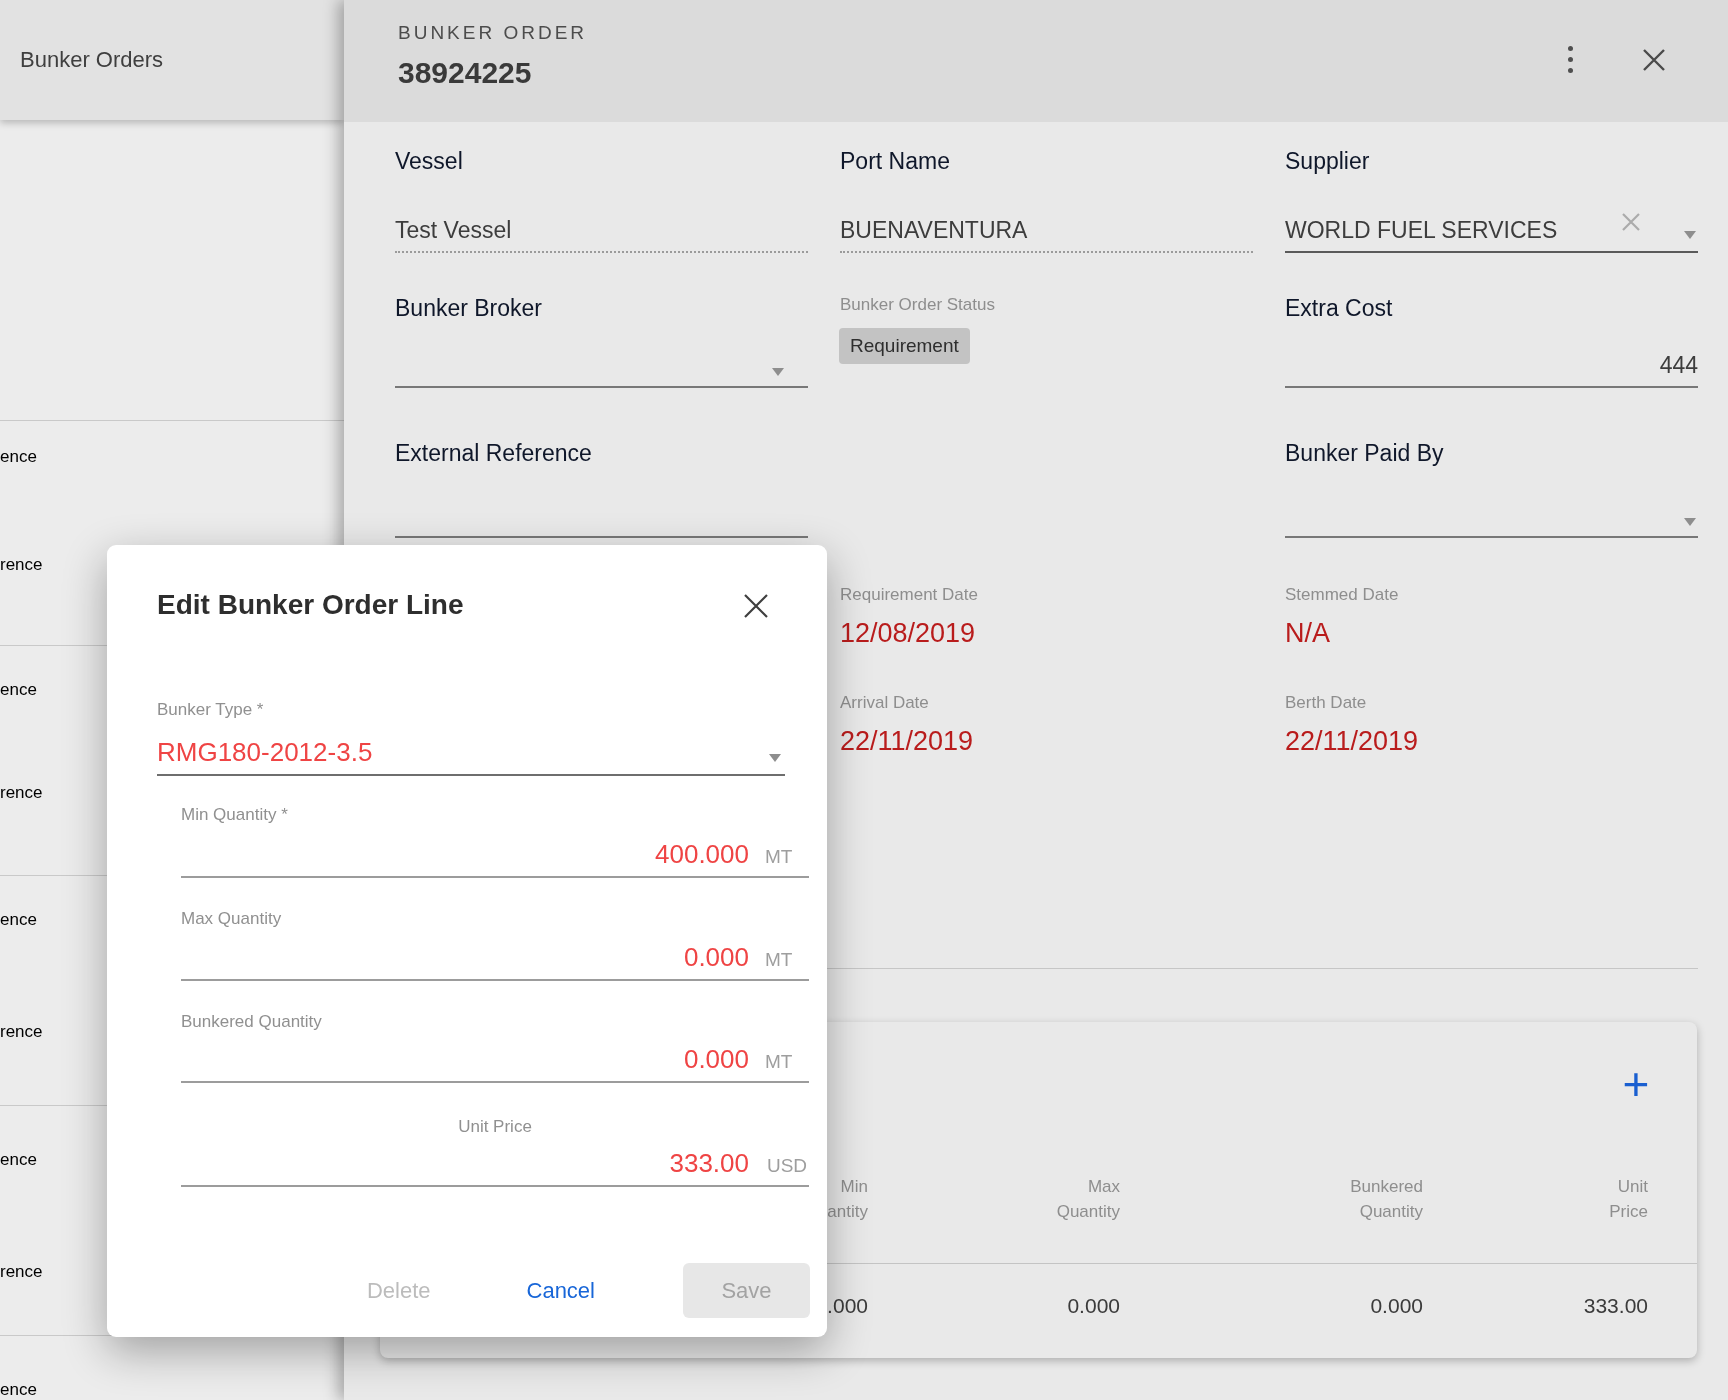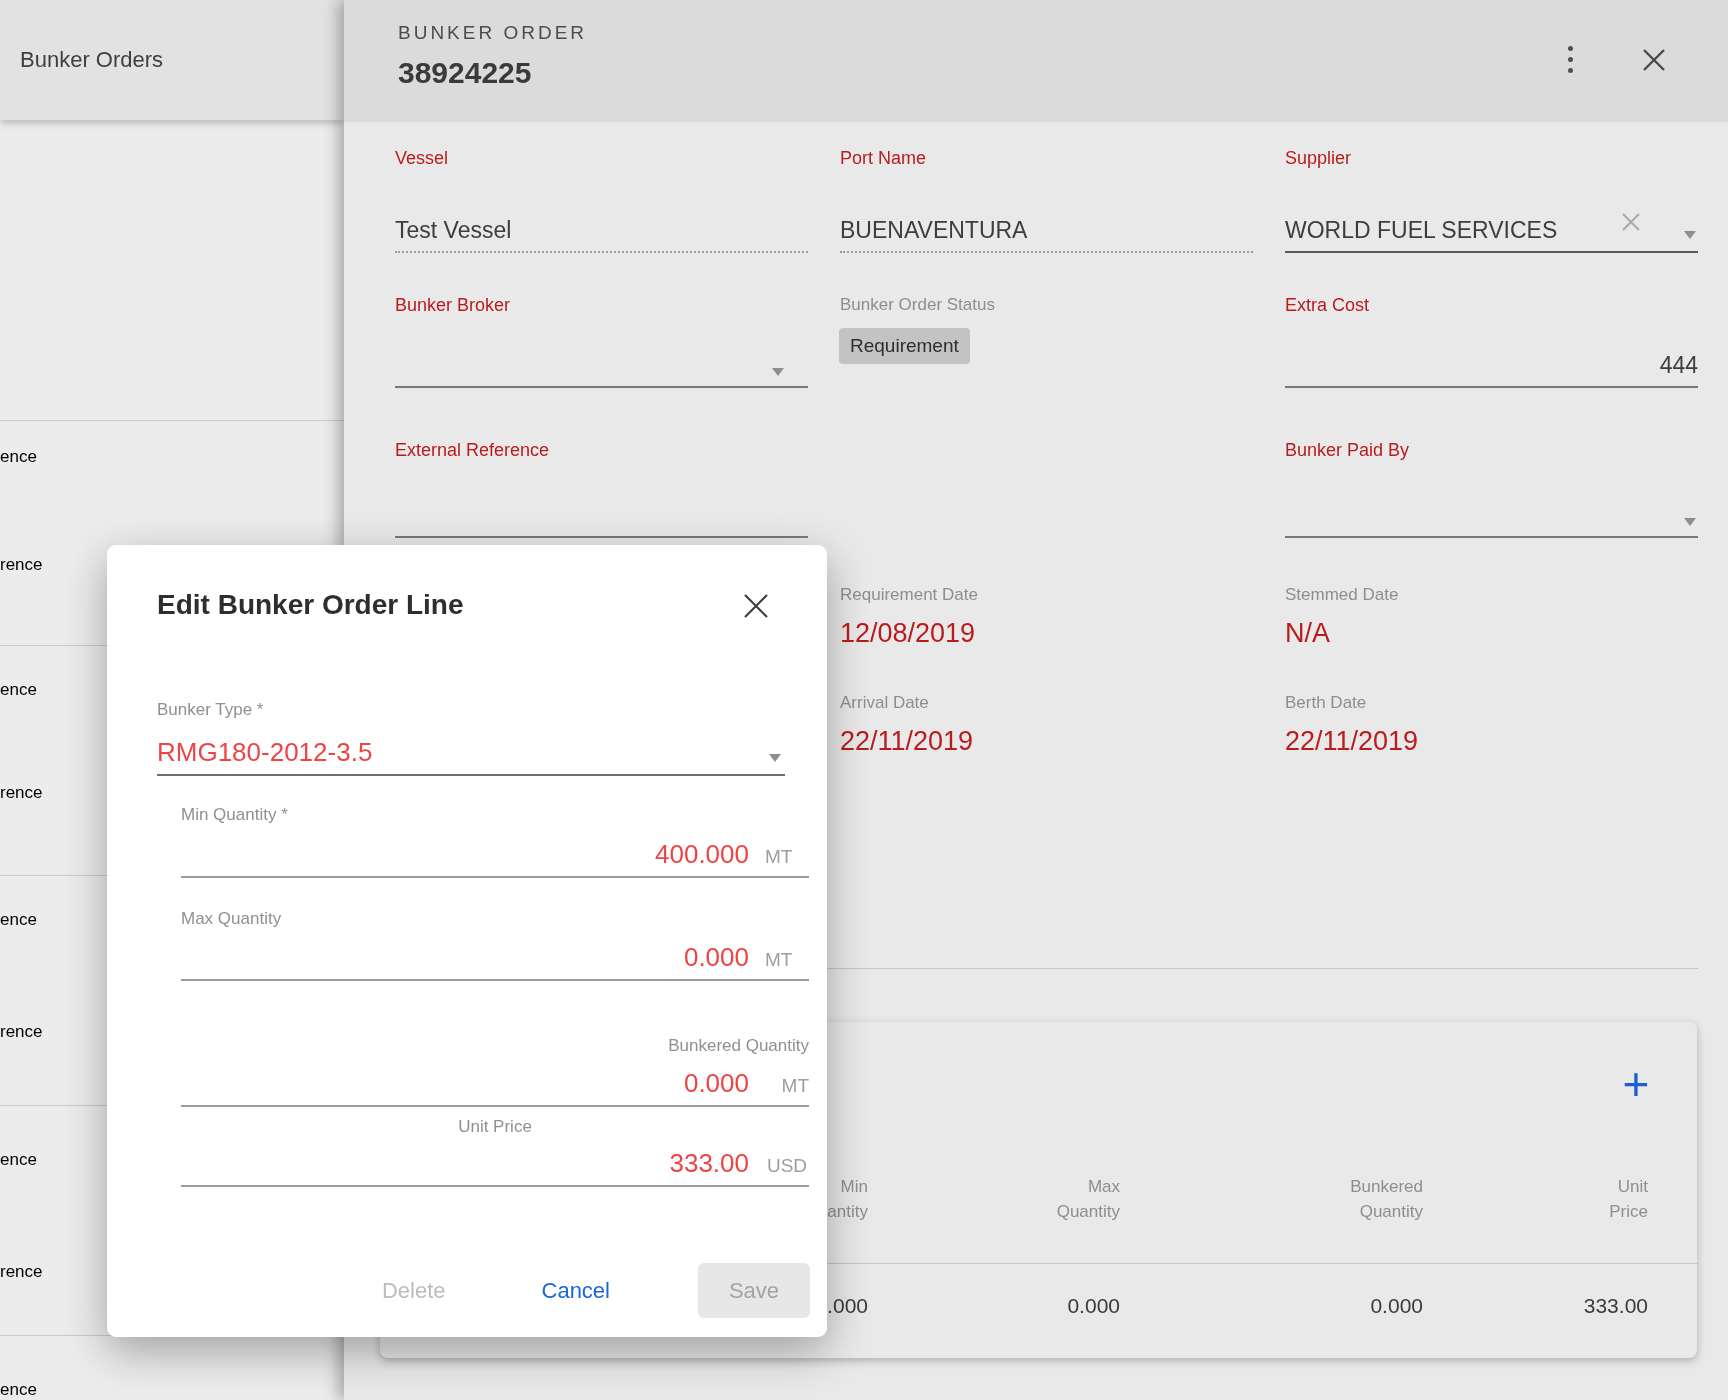--- a/index.html
+++ b/index.html
@@ -20,21 +20,21 @@
   .panel-header{position:absolute;left:0;top:0;width:1384px;height:122px;background:#dbdbdb;}
   .eyebrow{position:absolute;left:54px;top:22px;font-size:19px;letter-spacing:3px;color:#4c4c4c;}
   .order-id{position:absolute;left:54px;top:56px;font-size:30px;font-weight:bold;color:#3a3a3a;}
   .kebab{position:absolute;left:1213px;top:43px;width:26px;height:32px;display:flex;flex-direction:column;
          align-items:center;justify-content:center;gap:6px;cursor:pointer;}
   .kebab i{width:5px;height:5px;border-radius:50%;background:#4f4f4f;}
   .icon-x{position:absolute;cursor:pointer;}
 
   
   .field{position:absolute;display:flex;flex-direction:column;justify-content:space-between;}
-  .f-label{font-size:18px;color:#b91c1c;}
+  .f-label{font-size:23px;color:#0f172a;}
   .f-value{font-size:23px;color:#3d3d3d;padding-bottom:7px;}
   .f-value.num{text-align:right;}
   .u-dot{border-bottom:2px dotted #9b9b9b;}
   .u-solid{border-bottom:2px solid #787878;}
   .u-dark{border-bottom:2px solid #5a5a5a;}
   .caret{position:absolute;width:0;height:0;border-left:6px solid transparent;border-right:6px solid transparent;
          border-top:8px solid #8e8e8e;}
   .badge{position:absolute;background:#c3c3c3;border-radius:4px;color:#2e2e2e;font-size:19px;
          padding:7px 11px;}
   .ro-label{position:absolute;font-size:17px;color:#8e8e8e;}
@@ -61,21 +61,21 @@
   .m-row.end{justify-content:flex-end;}
   .m-value{font-size:26px;color:#ef4444;}
   .m-unit{font-size:19px;color:#9e9e9e;margin-left:16px;width:44px;}
   .m-line-dark{border-bottom:2px solid #6e6e6e;}
   .m-line{border-bottom:2px solid #9c9c9c;margin-left:24px;}
   .m-buttons{position:absolute;right:17px;bottom:19px;display:flex;align-items:center;}
   .btn-text{font-size:22px;background:none;border:none;cursor:pointer;font-family:inherit;}
   .btn-delete{color:#bcbcbc;margin-right:84px;}
   .btn-cancel{color:#1866d8;font-weight:500;margin-right:82px;}
   .btn-save{font-size:22px;color:#a3a3a3;background:#e7e7e7;border:none;border-radius:6px;
-            width:112px;height:55px;cursor:pointer;font-family:inherit;}
+            width:127px;height:55px;cursor:pointer;font-family:inherit;}
 </style>
 </head>
 <body>
 
 <div class="stage">
 
   <div class="lp-body">
     <div class="lp-line" style="top:300px"></div>
     <div class="lp-line" style="top:525px"></div>
     <div class="lp-line" style="top:755px"></div>
@@ -220,21 +220,21 @@
     </div>
 
     <div class="m-field m-line" style="top:364px;height:70px;">
       <div class="m-label">Max Quantity</div>
       <div class="m-row end">
         <span class="m-value">0.000</span>
         <span class="m-unit">MT</span>
       </div>
     </div>
 
-    <div class="m-field m-line" style="top:491px;height:69px;text-align:right;">
+    <div class="m-field m-line" style="top:467px;height:69px;">
       <div class="m-label">Bunkered Quantity</div>
       <div class="m-row end">
         <span class="m-value">0.000</span>
         <span class="m-unit">MT</span>
       </div>
     </div>
 
     <div class="m-field m-line" style="top:572px;height:68px;text-align:center;">
       <div class="m-label">Unit Price</div>
       <div class="m-row end">

